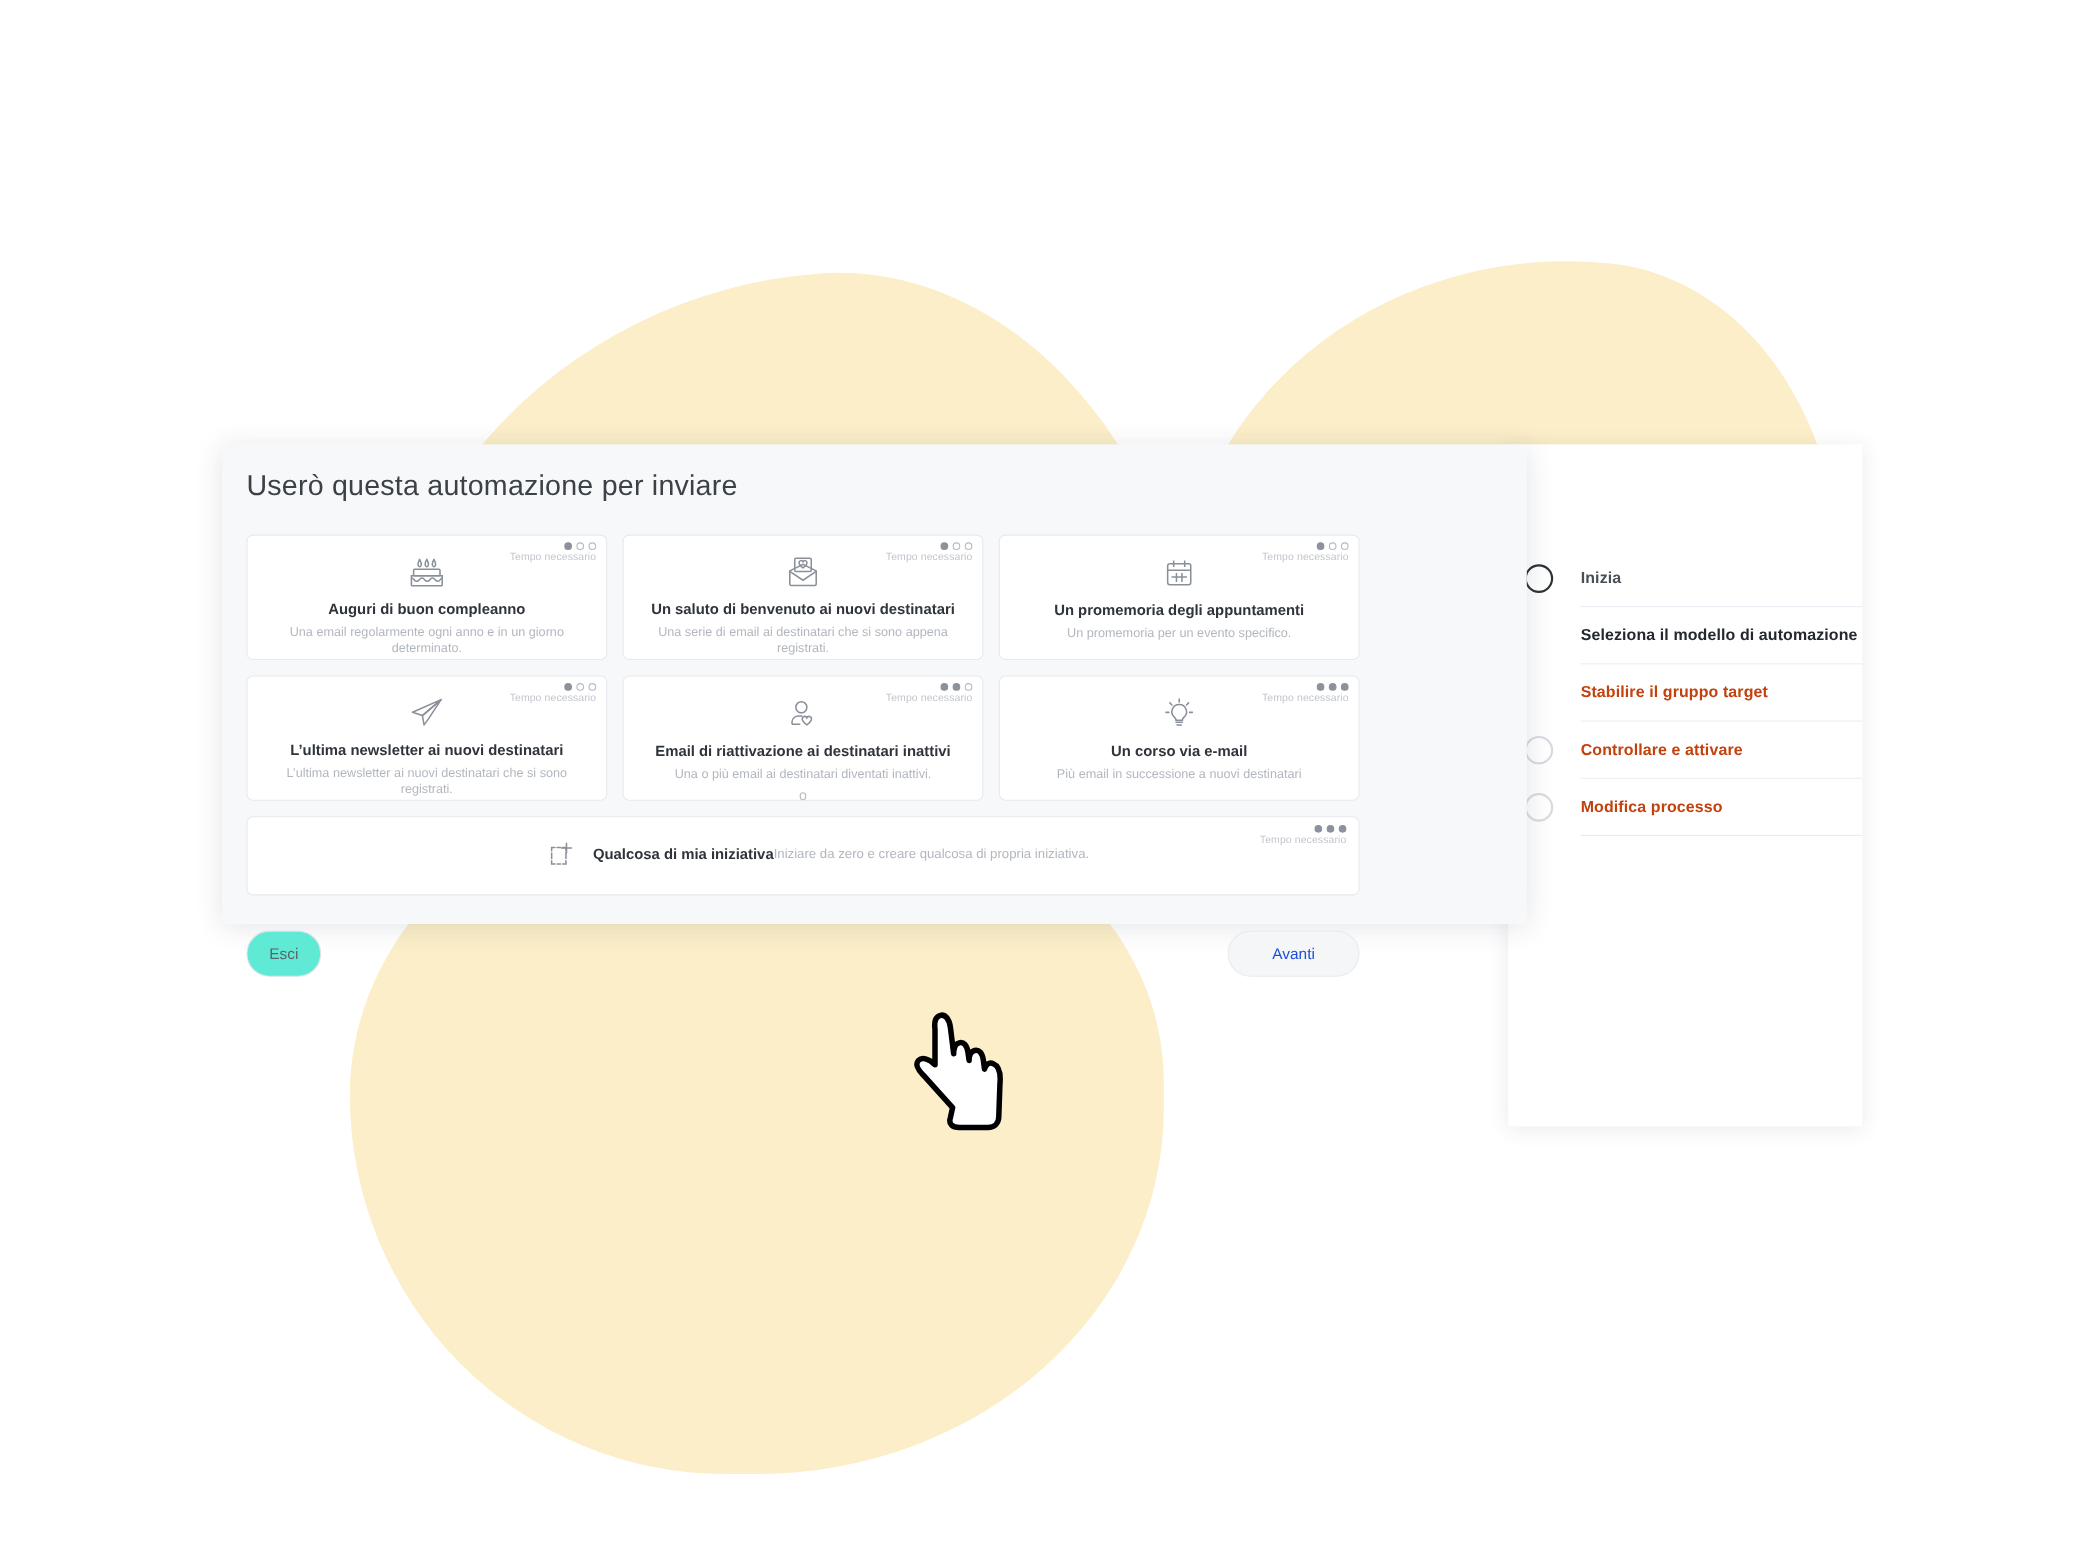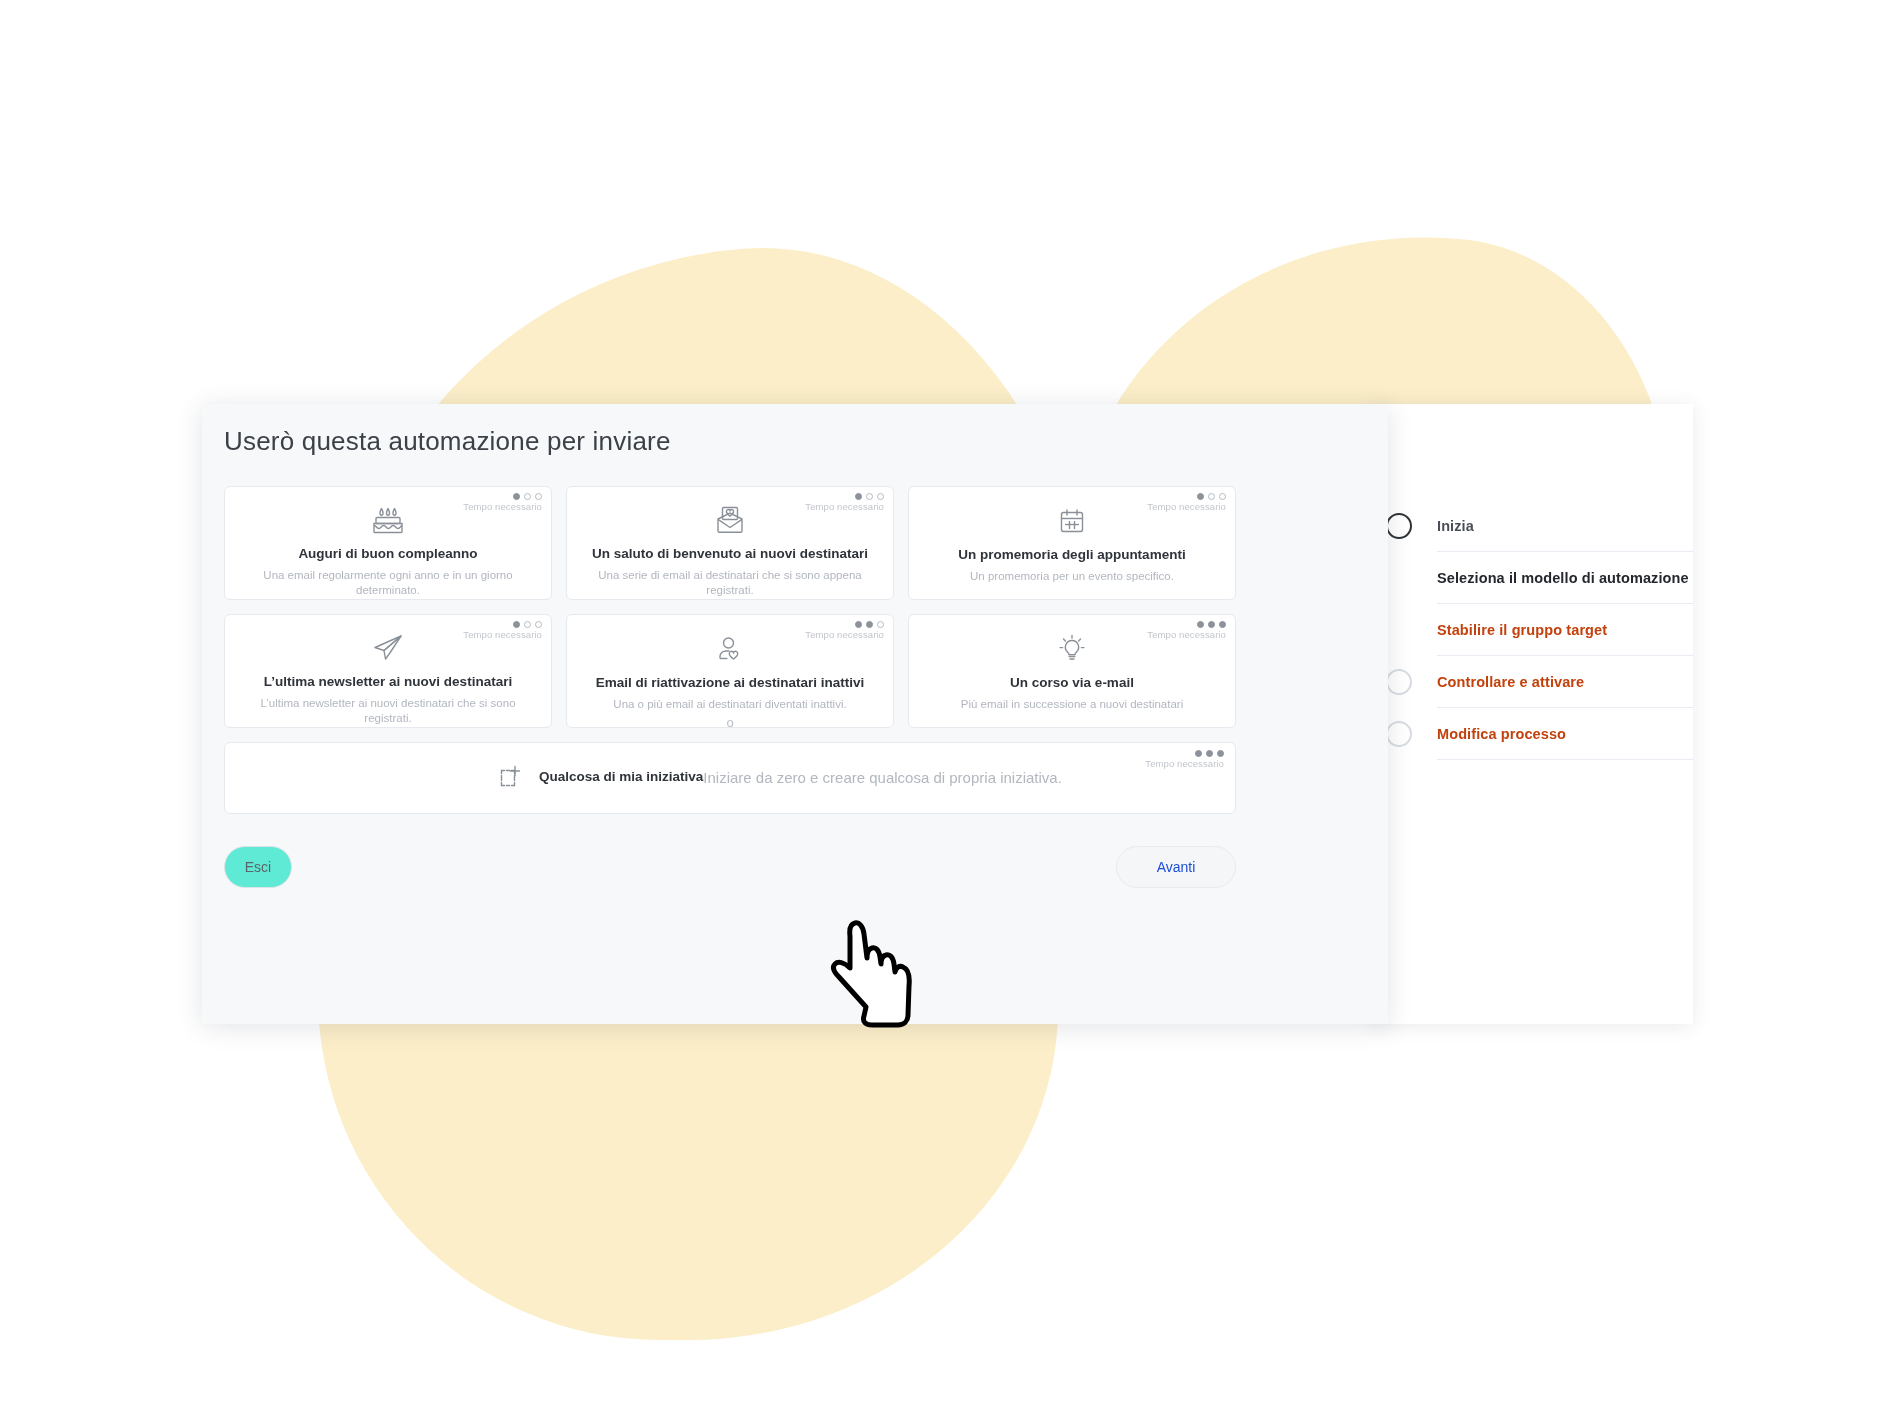--- a/index.html
+++ b/index.html
@@ -95,21 +95,21 @@
   .step-bullet.active { border-color: #2e3338; }
 
   #steps-top-spacer { height: 96px; }
 
   
   #modal {
     position: absolute;
     left: 202px;
     top: 404px;
     width: 1186px;
-    height: 620px;
+    height: 436px;
     background: #f7f8fa;
     box-shadow: 0 3px 24px rgba(40,48,70,0.13);
     z-index: 5;
   }
 
   #modal-title {
     position: absolute;
     left: 22px;
     top: 22px;
     font-size: 26px;
@@ -220,21 +220,21 @@
     align-items: center;
   }
   #custom-text { display: flex; flex-direction: row; }
   #custom-title {
     font-size: 13.5px;
     font-weight: bold;
     color: #2f343b;
     margin-bottom: 4px;
   }
   #custom-desc {
-    font-size: 15px;
+    font-size: 12px;
     color: #b2b7bf;
   }
 
   
   #btn-exit {
     position: absolute;
     left: 22px;
     top: 442px;
     width: 68px;
     height: 42px;

